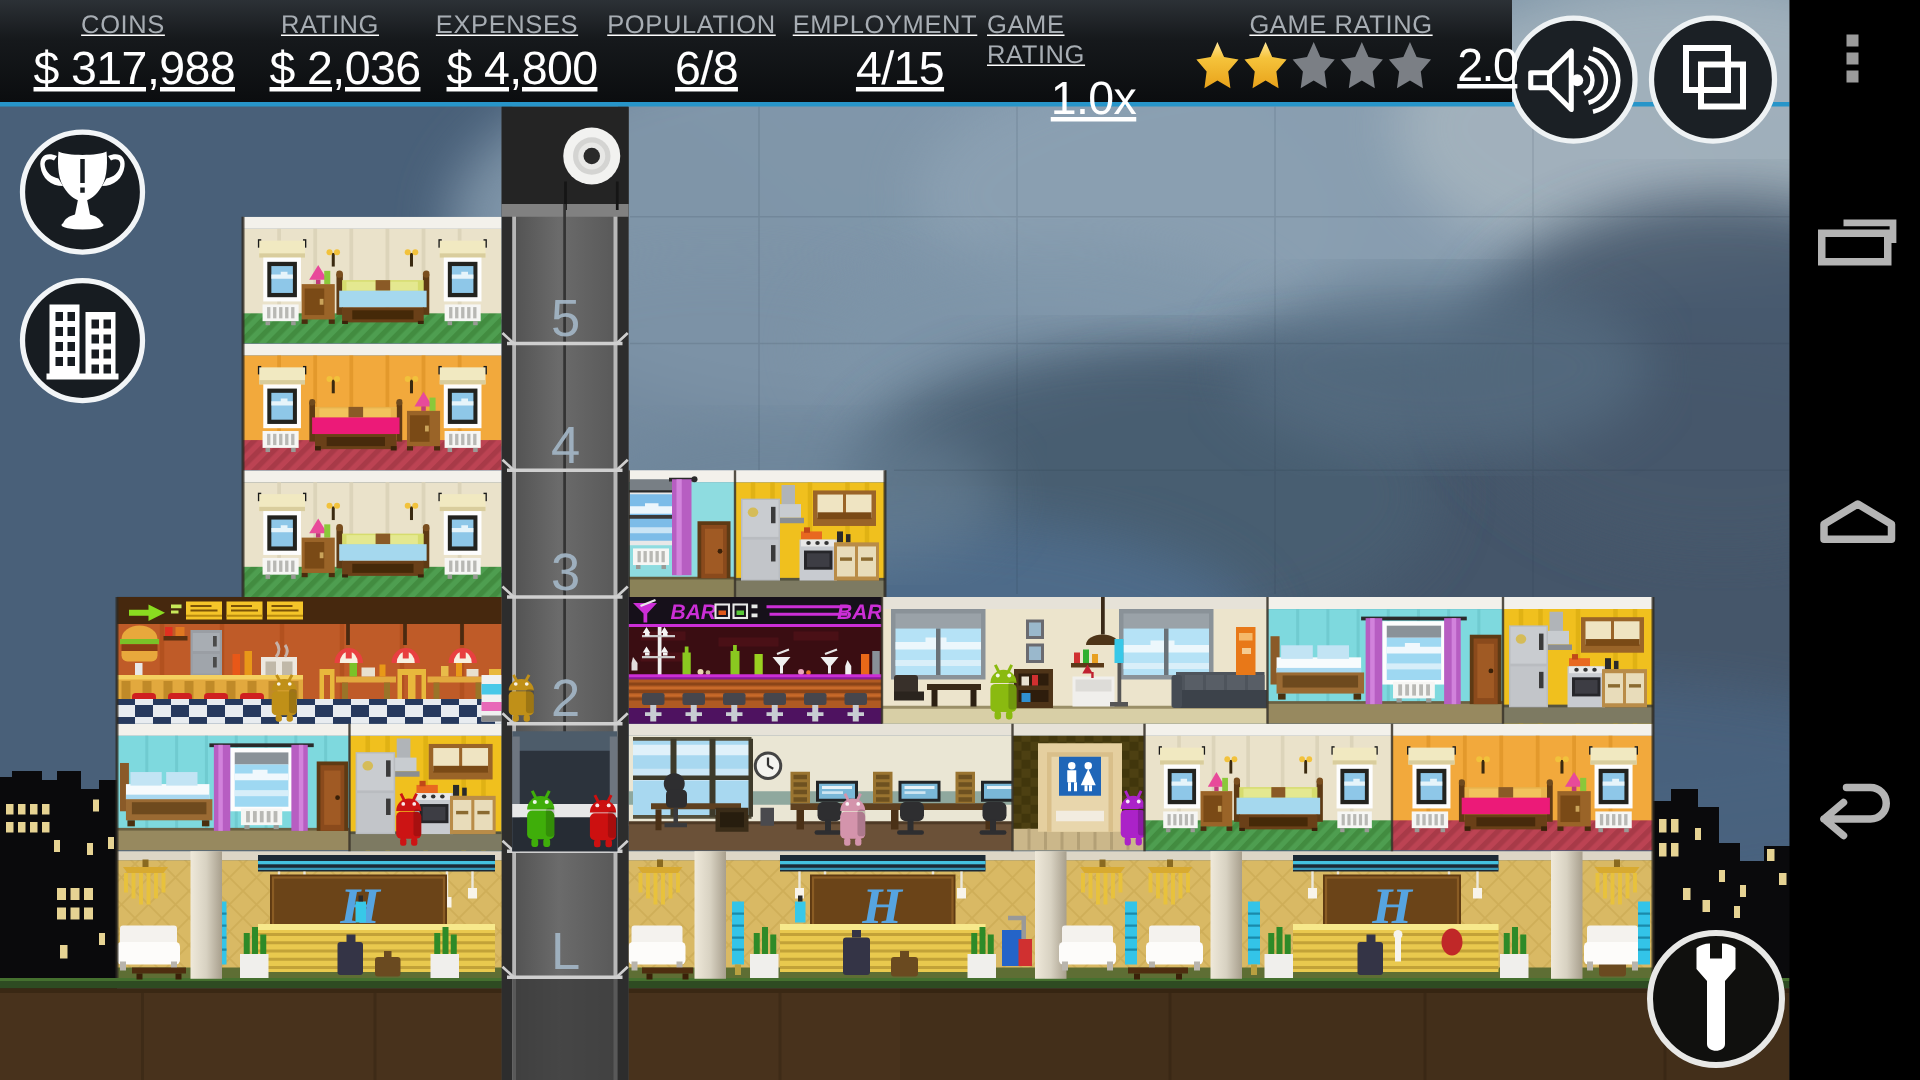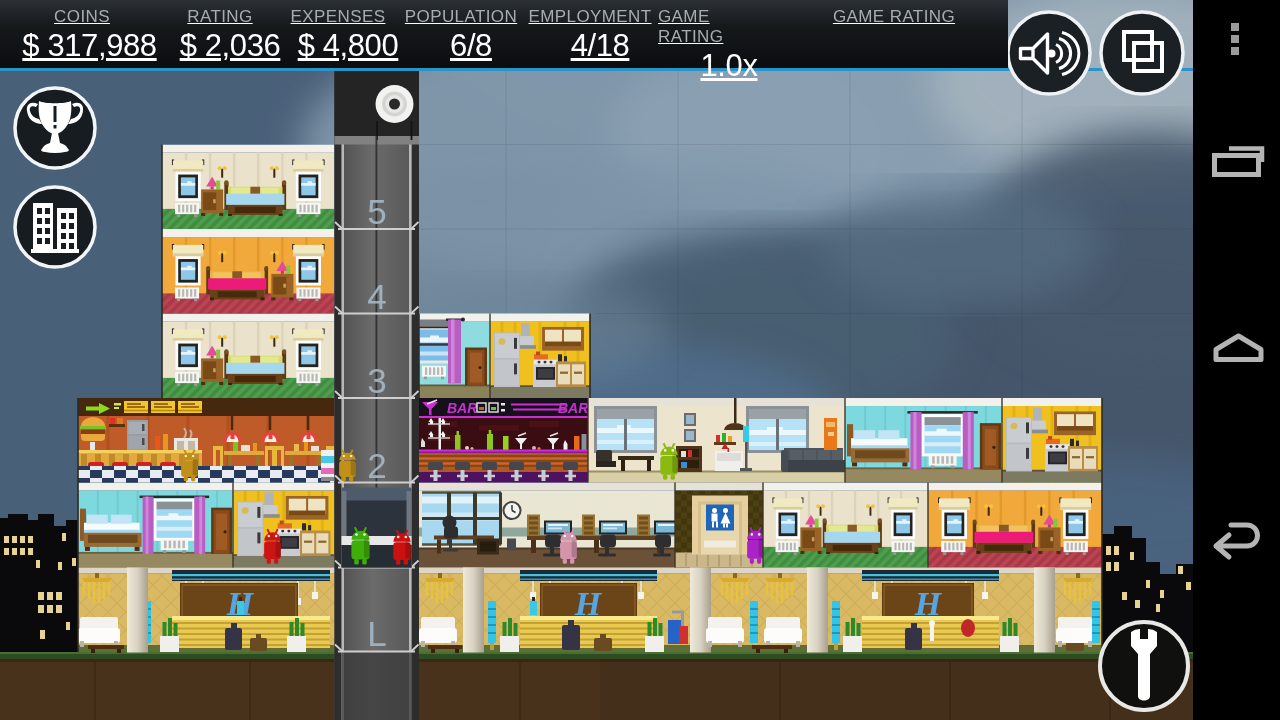--- a/index.html
+++ b/index.html
@@ -1175,30 +1175,51 @@
         <div class="val">$ 4,800</div>
       </div>
 
 <div class="col" style="width:122px">
         <div class="lab">POPULATION</div>
         <div class="val">6/8</div>
       </div>
 
 <div class="col" style="width:136px">
         <div class="lab">EMPLOYMENT</div>
-        <div class="val">4/18</div>
+        <div class="val">4/15</div>
       </div>
 
 <div class="col" style="width:122px">
         <div class="lab">GAME RATING</div>
         <div class="val">1.0x</div>
       </div>
 
 <div class="col" style="width:228px">
         <div class="lab">GAME RATING</div>
+<div class="val" style="display:flex;align-items:center;margin-top:-2px">
+<svg width="170" height="38" viewBox="0 0 196 38" preserveAspectRatio="none">
+<defs>
+              <linearGradient id="goldst" x1="0" y1="0" x2="0" y2="1">
+<stop offset="0" stop-color="#ffe699"></stop>
+                <stop offset="0.35" stop-color="#f5c33b"></stop>
+                <stop offset="1" stop-color="#e8a21a"></stop>
+              </linearGradient>
+            </defs>
+<g>
+<path id="st1" transform="translate(18,20)" fill="url(#goldst)" d="M0,-17 L5.1,-7 16.2,-5.3 8.3,2.7 10,13.8 0,8.7 -10,13.8 -8.3,2.7 -16.2,-5.3 -5.1,-7 Z"></path>
+<use href="#st1" transform="translate(37,0)"></use>
+<g fill="#7b7f85">
+                <path transform="translate(92,20)" d="M0,-17 L5.1,-7 16.2,-5.3 8.3,2.7 10,13.8 0,8.7 -10,13.8 -8.3,2.7 -16.2,-5.3 -5.1,-7 Z"></path>
+<path transform="translate(129,20)" d="M0,-17 L5.1,-7 16.2,-5.3 8.3,2.7 10,13.8 0,8.7 -10,13.8 -8.3,2.7 -16.2,-5.3 -5.1,-7 Z"></path>
+<path transform="translate(166,20)" d="M0,-17 L5.1,-7 16.2,-5.3 8.3,2.7 10,13.8 0,8.7 -10,13.8 -8.3,2.7 -16.2,-5.3 -5.1,-7 Z"></path>
+              </g>
+</g>
+          </svg>
+<span style="margin-left:5px;letter-spacing:-1px">2.0</span>
+        </div>
       </div>
 </div>
 <div id="navbar">
 
 <svg width="87" height="720" viewBox="0 0 87 720">
 <g fill="#9b9b9b">
 <rect x="38" y="23" width="8" height="8"></rect>
           <rect x="38" y="35" width="8" height="8"></rect>
           <rect x="38" y="47" width="8" height="8"></rect>
 </g>

